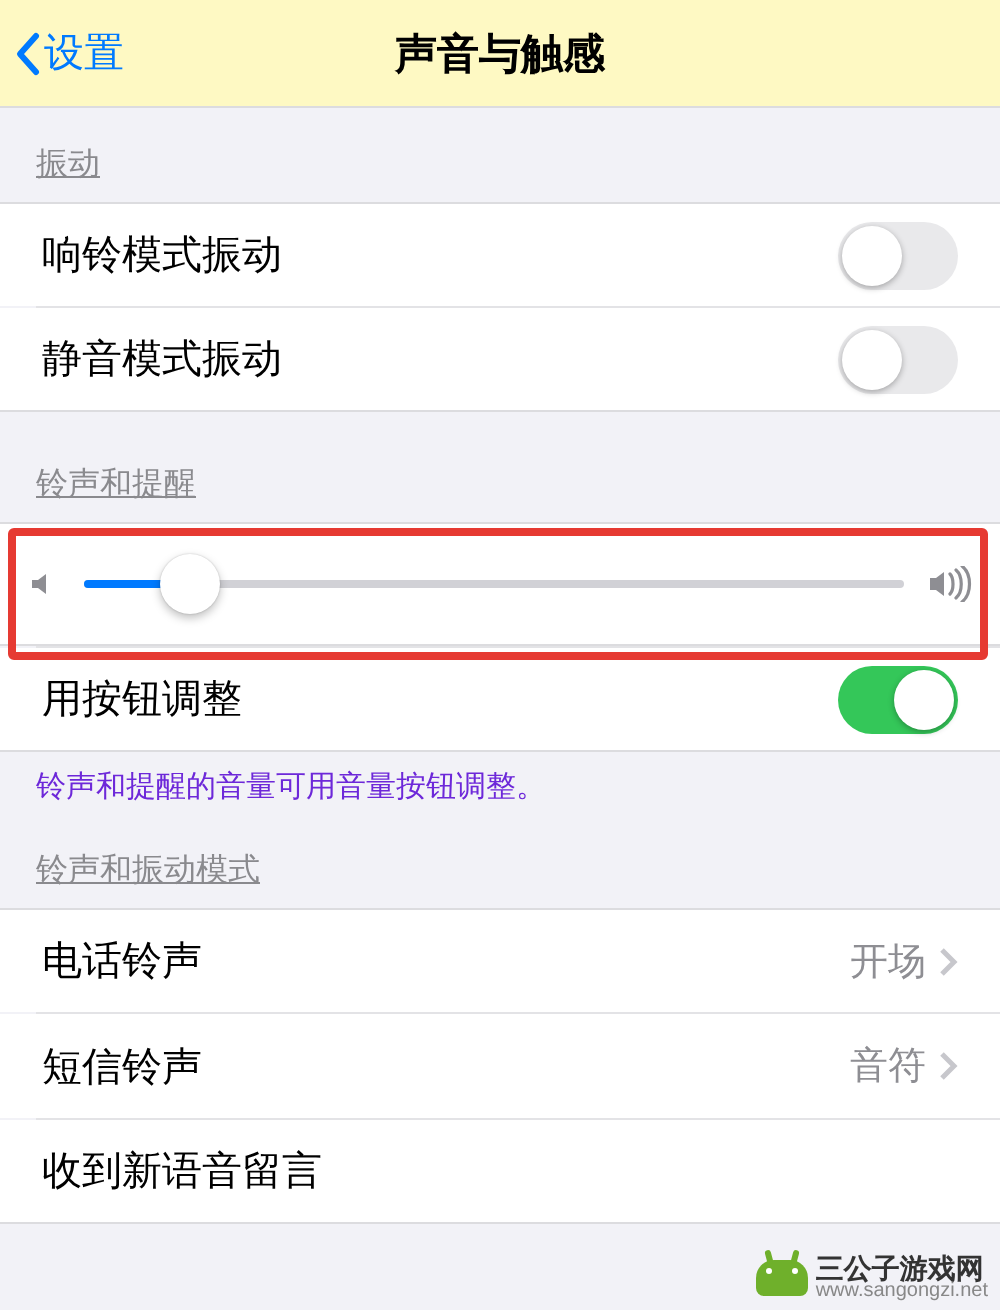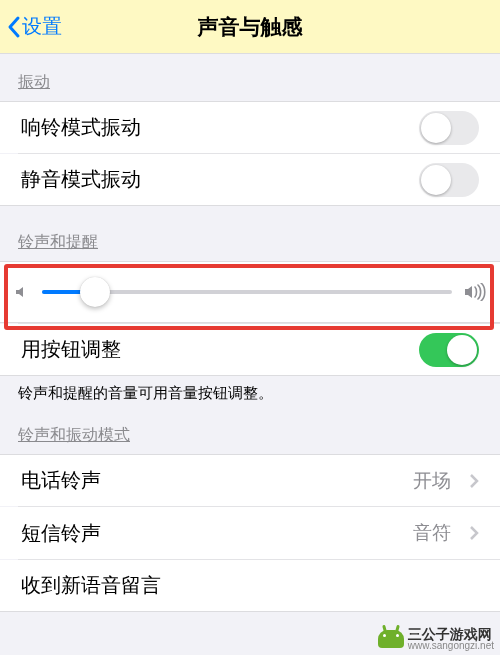--- a/index.html
+++ b/index.html
@@ -32,40 +32,40 @@
   .nav-title { font-weight: 700; font-size: 21px; }
   .group-header {
     padding: 18px 18px 8px 18px;
     font-size: 16px;
     color: #8a8a8e;
     text-decoration: underline;
   }
   .group-footer {
     padding: 8px 6px 8px 18px;
     font-size: 15px;
-    color: #000000;
+    color: #6d28d9;
   }
   .cell {
     background: #fff;
     min-height: 52px;
     display: flex;
     align-items: center;
     justify-content: space-between;
     padding: 0 21px;
     font-size: 20px;
   }
   .sep { border-top: 1px solid #e3e3e6; margin-left:18px; }
   .cell.first { border-top: 1px solid #dcdcdf; }
   .cell.last { border-bottom: 1px solid #dcdcdf; }
   .detail {
     display: flex;
     align-items: center;
     color: #8e8e93;
     font-size: 19px;
-    gap: 18px;
+    gap: 6px;
   }
   .chevron-right {
     width: 10px; height: 16px;
   }
   .chevron-right path { stroke: #c7c7cc; stroke-width: 2.5; fill: none; }
   .switch {
     width: 60px; height: 34px; border-radius: 17px;
     position: relative;
   }
   .switch.off { background: #e9e9eb; }

